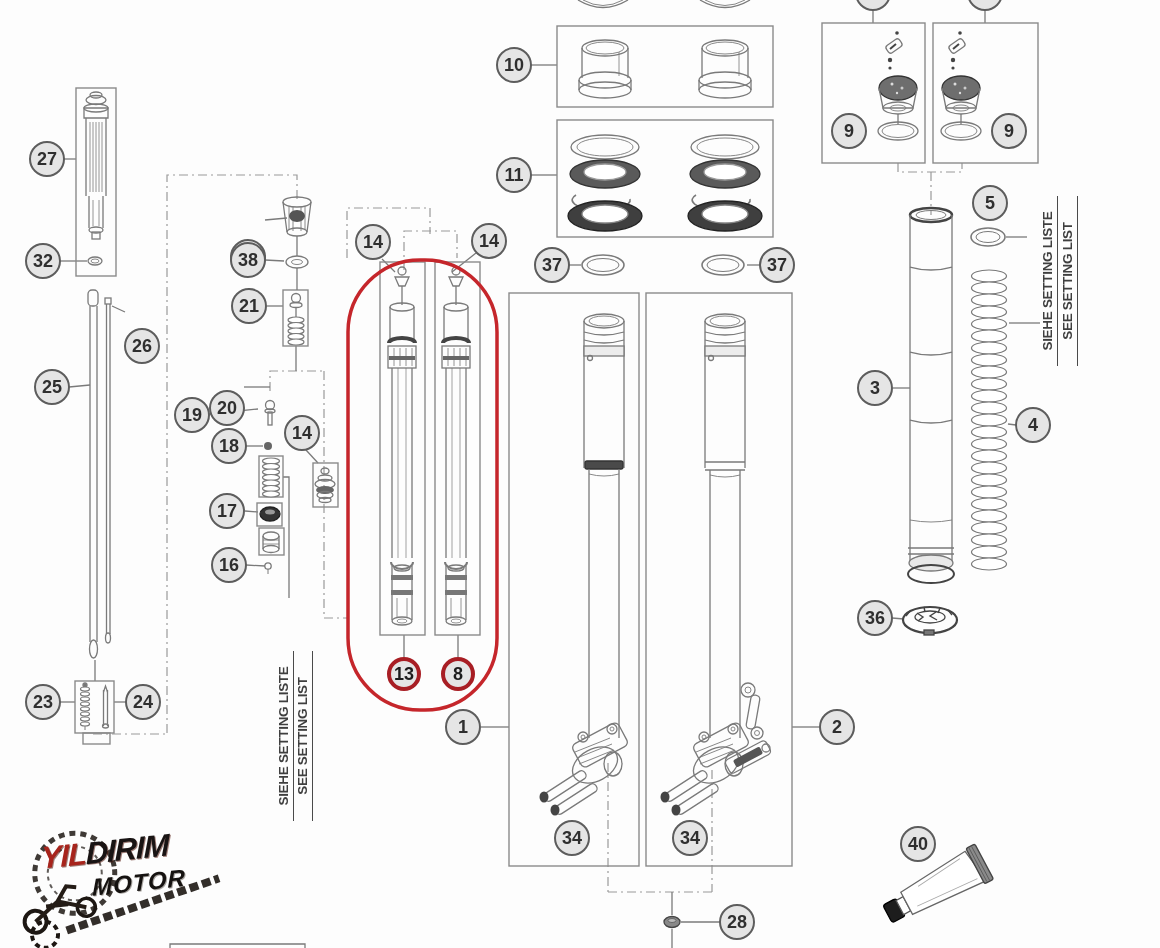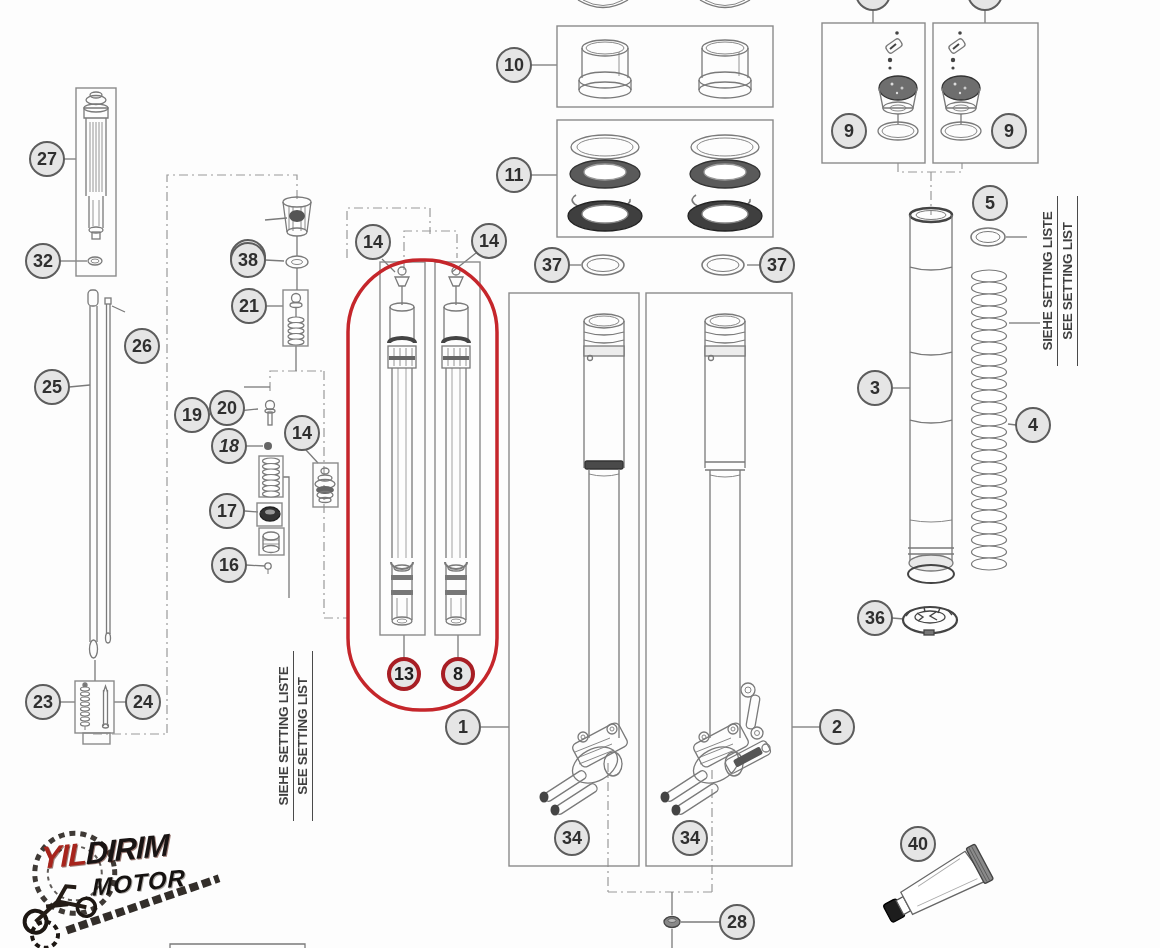--- a/index.html
+++ b/index.html
@@ -534,21 +534,21 @@
     </div>
     <div class="callout" style="left: 249px; top: 306px;">
       <span>21</span>
     </div>
     <div class="callout" style="left: 227px; top: 388px; margin-top: 20px;">
       <span>20</span>
     </div>
     <div class="callout" style="left: 192px; top: 415px;">
       <span>19</span>
     </div>
-    <div class="callout" style="left: 229px; top: 446px; font-style: italic;">
+    <div class="callout" style="left: 229px; top: 446px;">
       <span>18</span>
     </div>
     <div class="callout" style="left: 302px; top: 433px;">
       <span>14</span>
     </div>
     <div class="callout" style="left: 227px; top: 511px;">
       <span>17</span>
     </div>
     <div class="callout" style="left: 229px; top: 565px;">
       <span>16</span>

